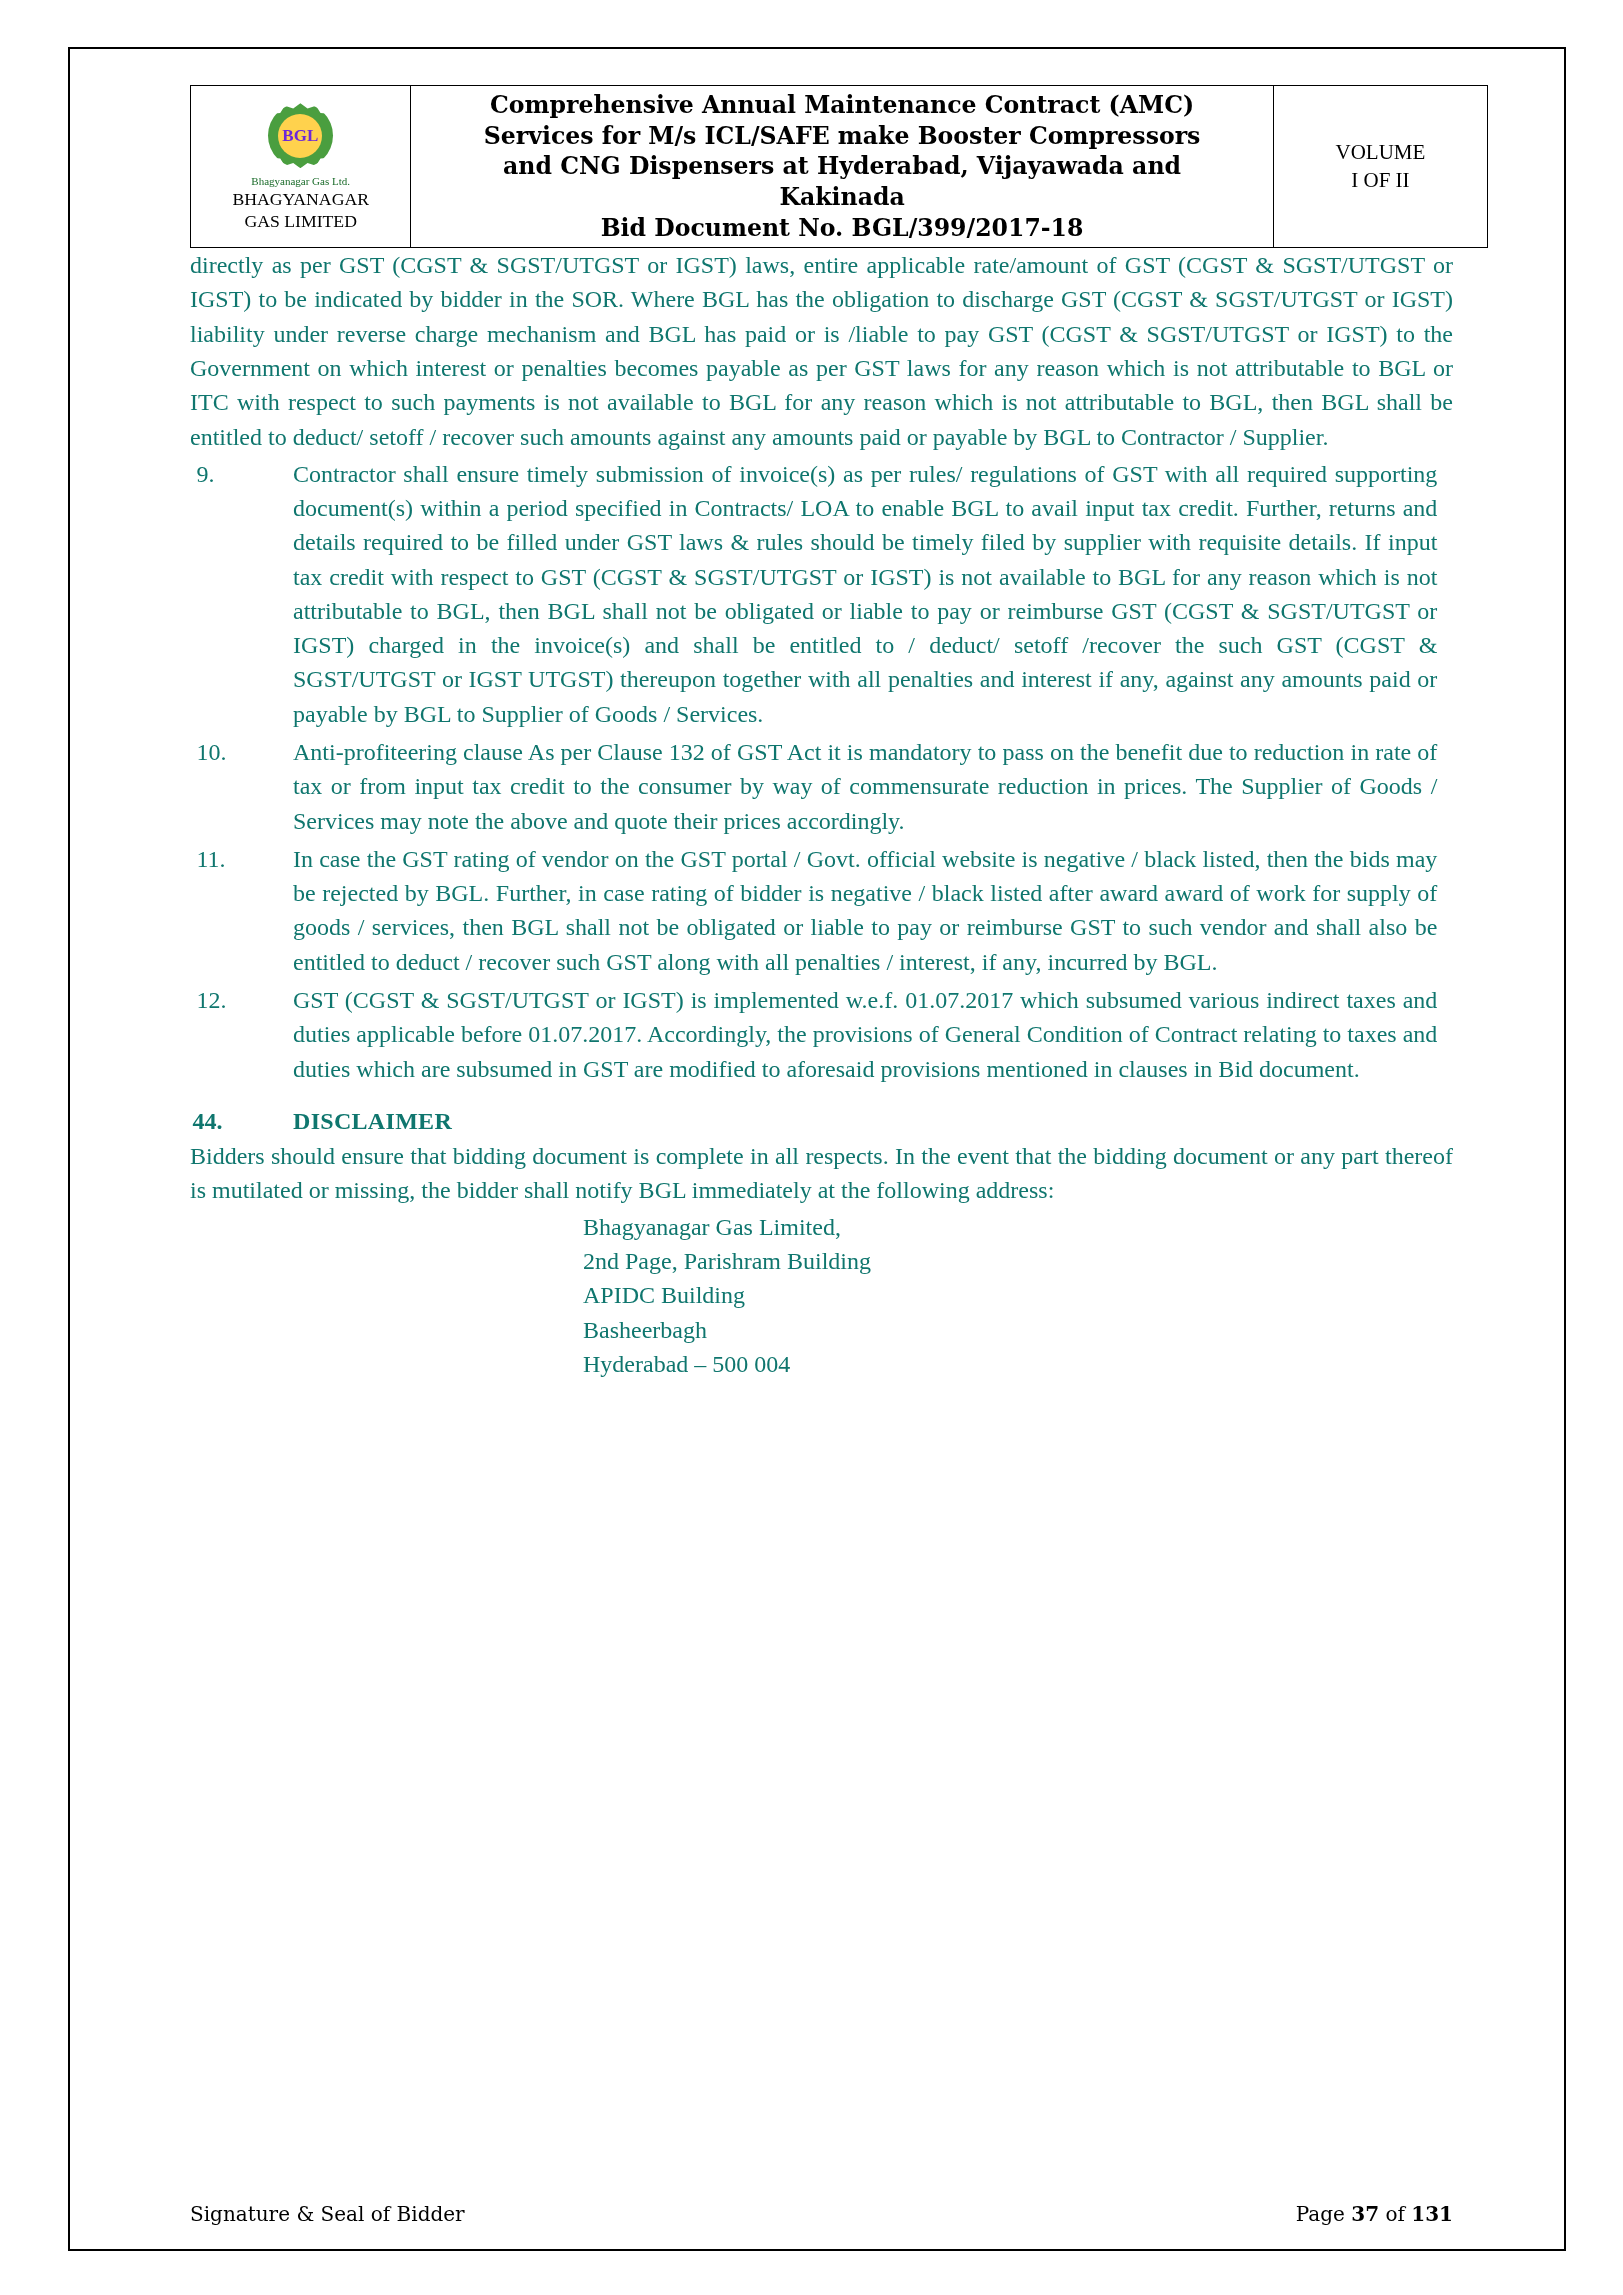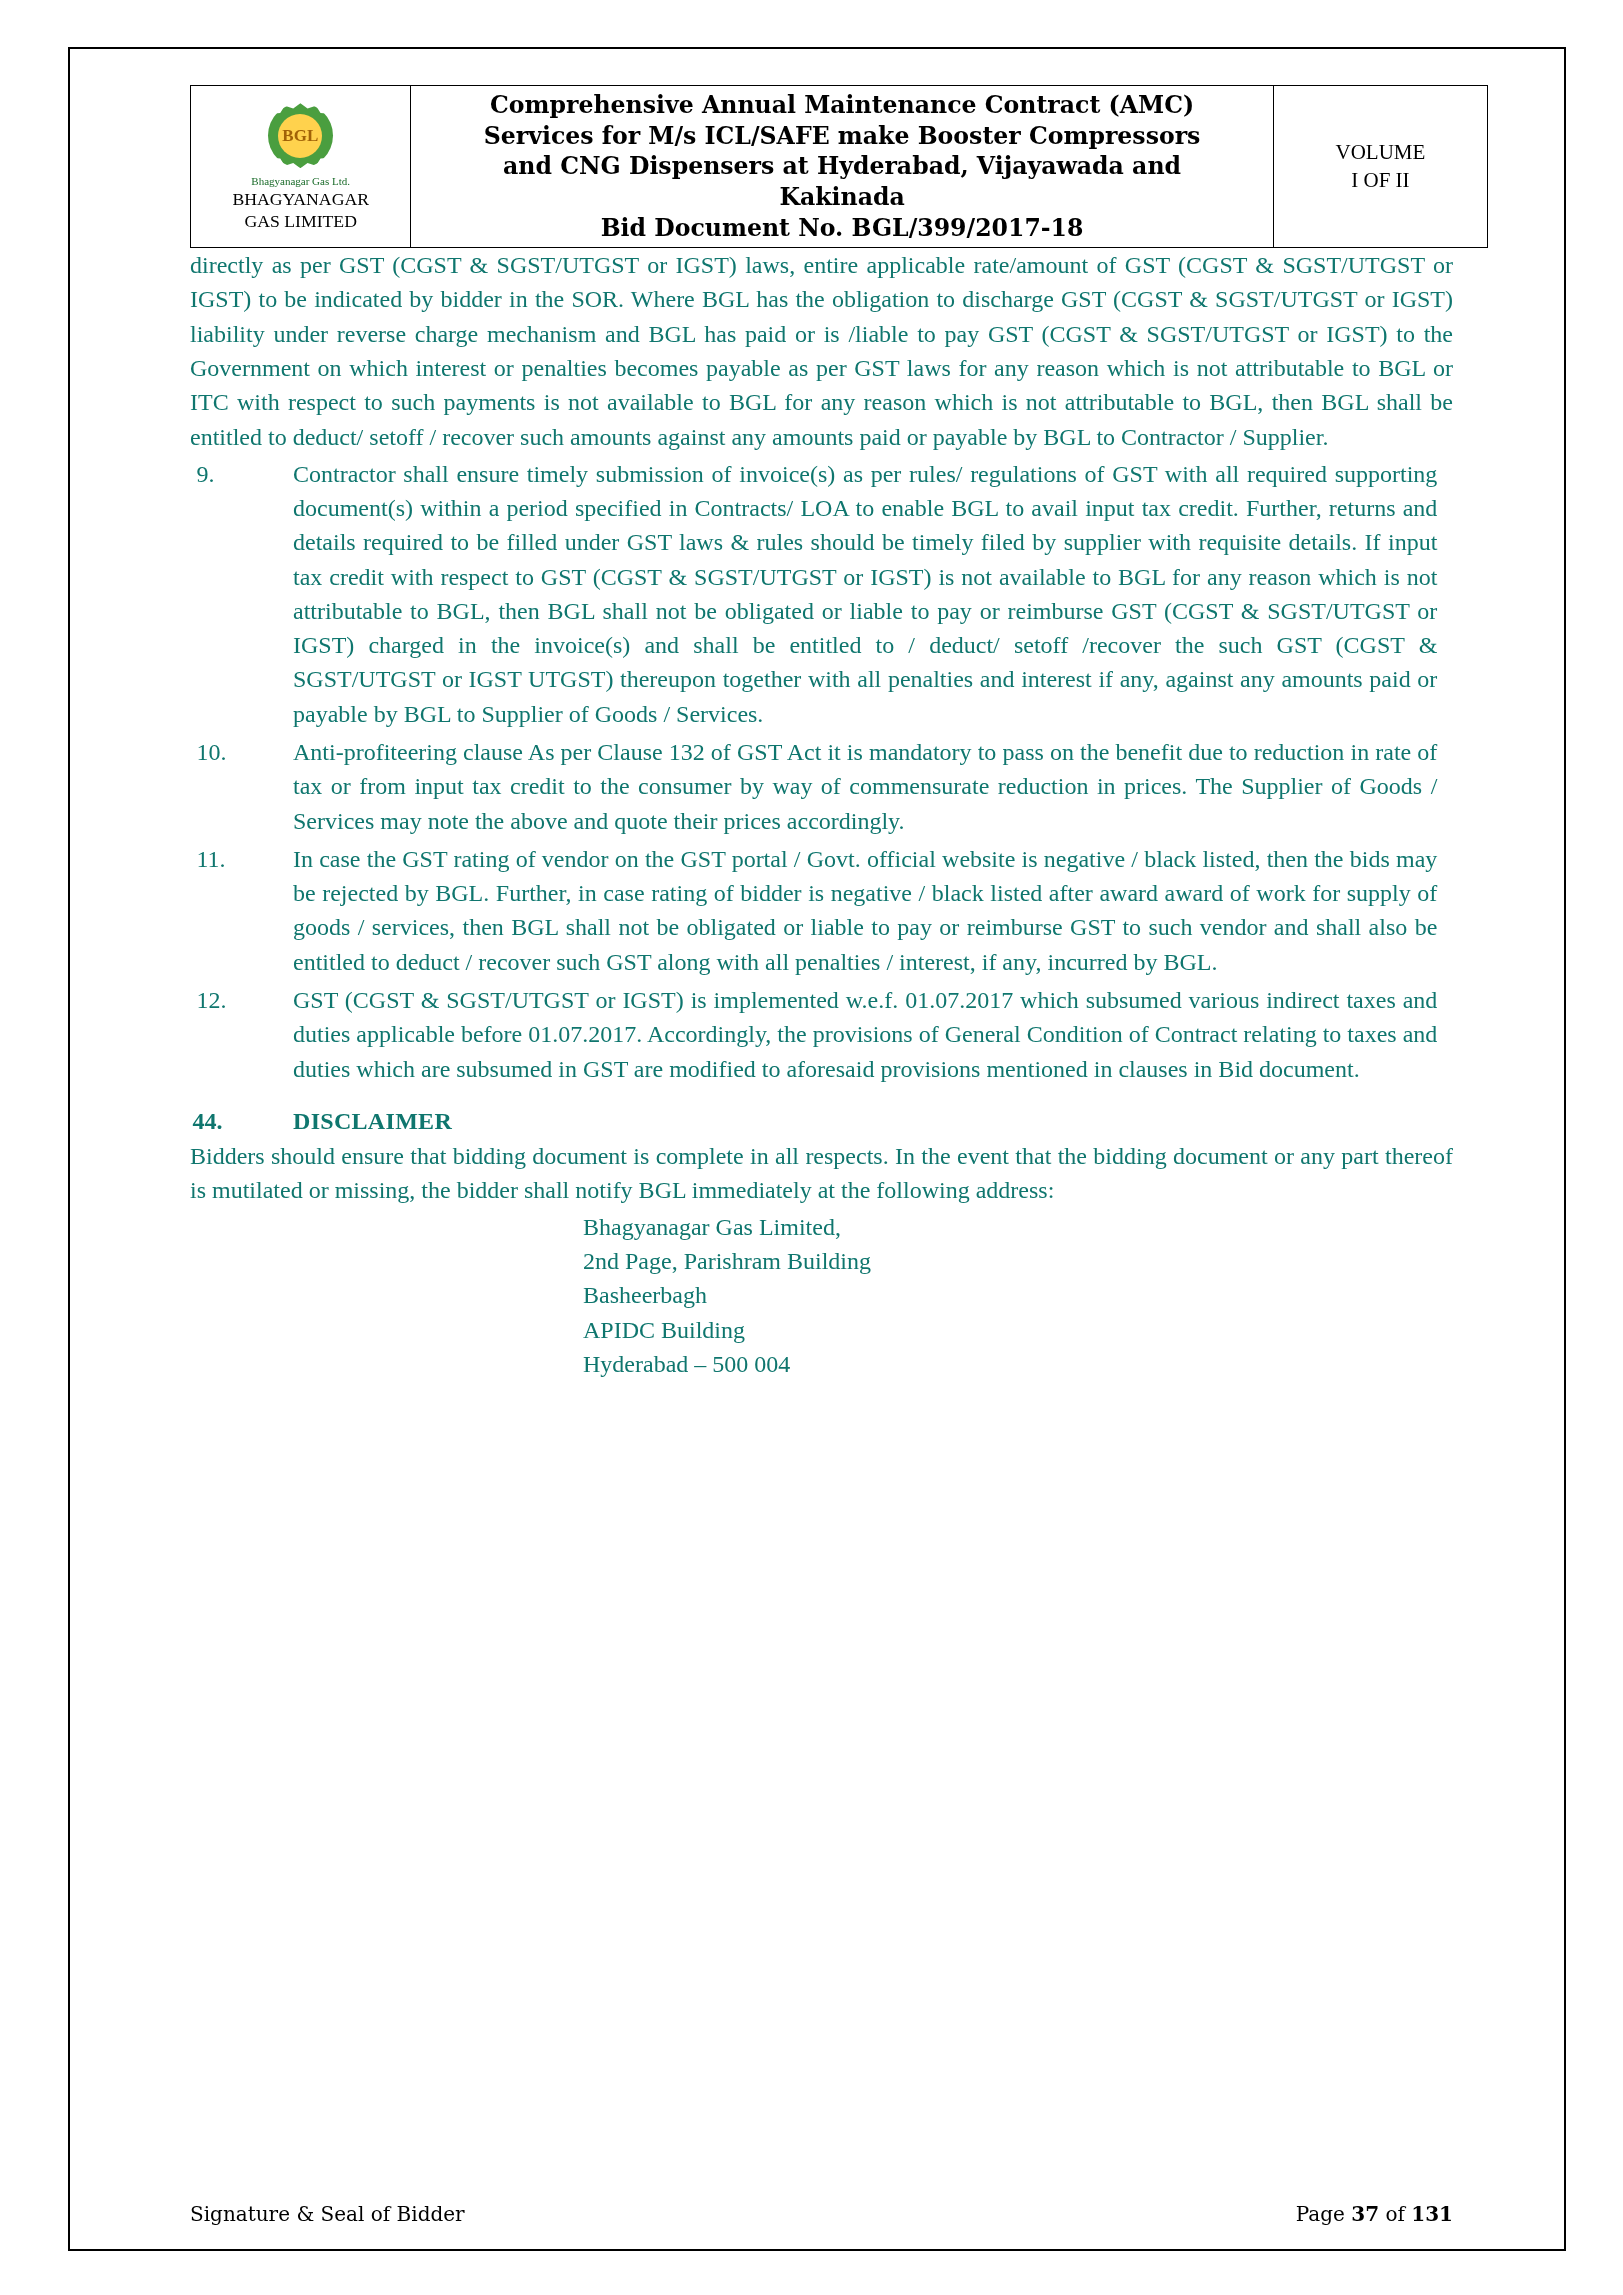--- a/index.html
+++ b/index.html
@@ -93,21 +93,21 @@
     border-radius: 50%;
   }
   .logo-letters {
     position: absolute;
     left: 19.6px; top: 25px;
     width: 44px;
     text-align: center;
     font-family: "Liberation Serif", serif;
     font-weight: bold;
     font-size: 17px;
-    color: #a16207;
+    color: #6d28d9;
   }
   .logo-sub {
     font-family: "Liberation Serif", serif;
     font-size: 11px;
     color: #1a6b2a;
     margin-top: 1px;
     white-space: nowrap;
   }
   .logo-name {
     font-family: "Liberation Serif", serif;
@@ -262,22 +262,22 @@
       <div class="section">
         <div class="section-num">44.</div>
         <div class="section-title">DISCLAIMER</div>
       </div>
 
       <p class="just section-para">Bidders should ensure that bidding document is complete in all respects. In the event that the bidding document or any part thereof is mutilated or missing, the bidder shall notify BGL immediately at the following address:</p>
 
       <div class="address">
         <div>Bhagyanagar Gas Limited,</div>
         <div>2nd Page, Parishram  Building</div>
+        <div>APIDC Building</div>
         <div>Basheerbagh</div>
-        <div>APIDC Building</div>
         <div>Hyderabad – 500 004</div>
       </div>
 
     </div>
   </div>
 
   <div class="footer">
     <div class="left">Signature &amp; Seal of Bidder</div>
     <div class="right"><span>Page </span><b>37</b><span> of </span><b>131</b></div>
   </div>

